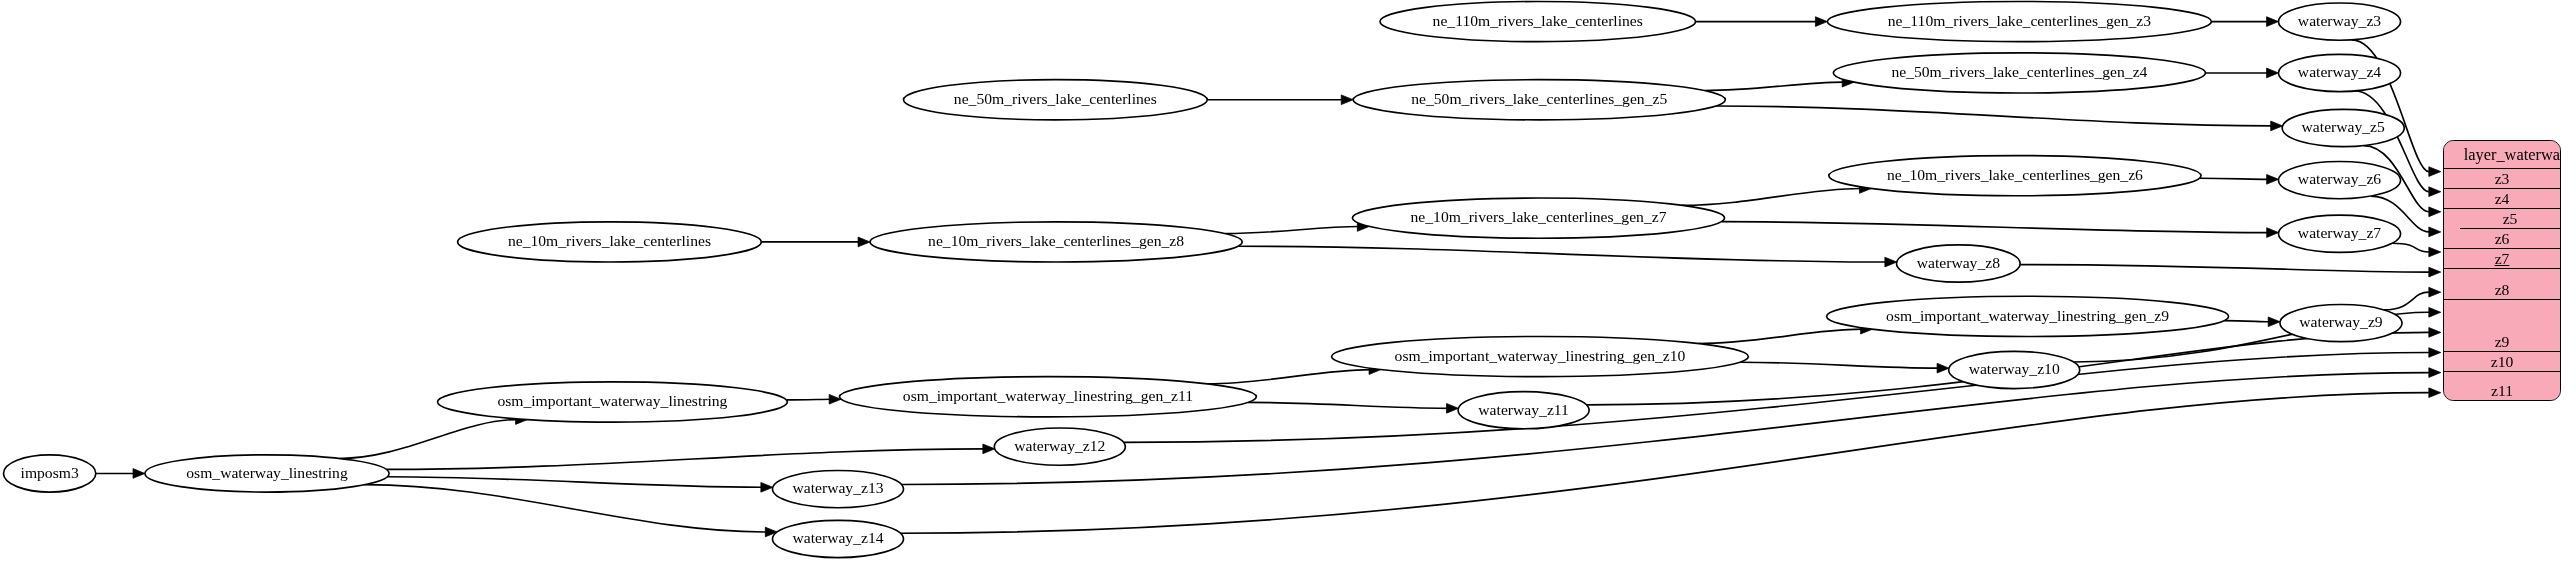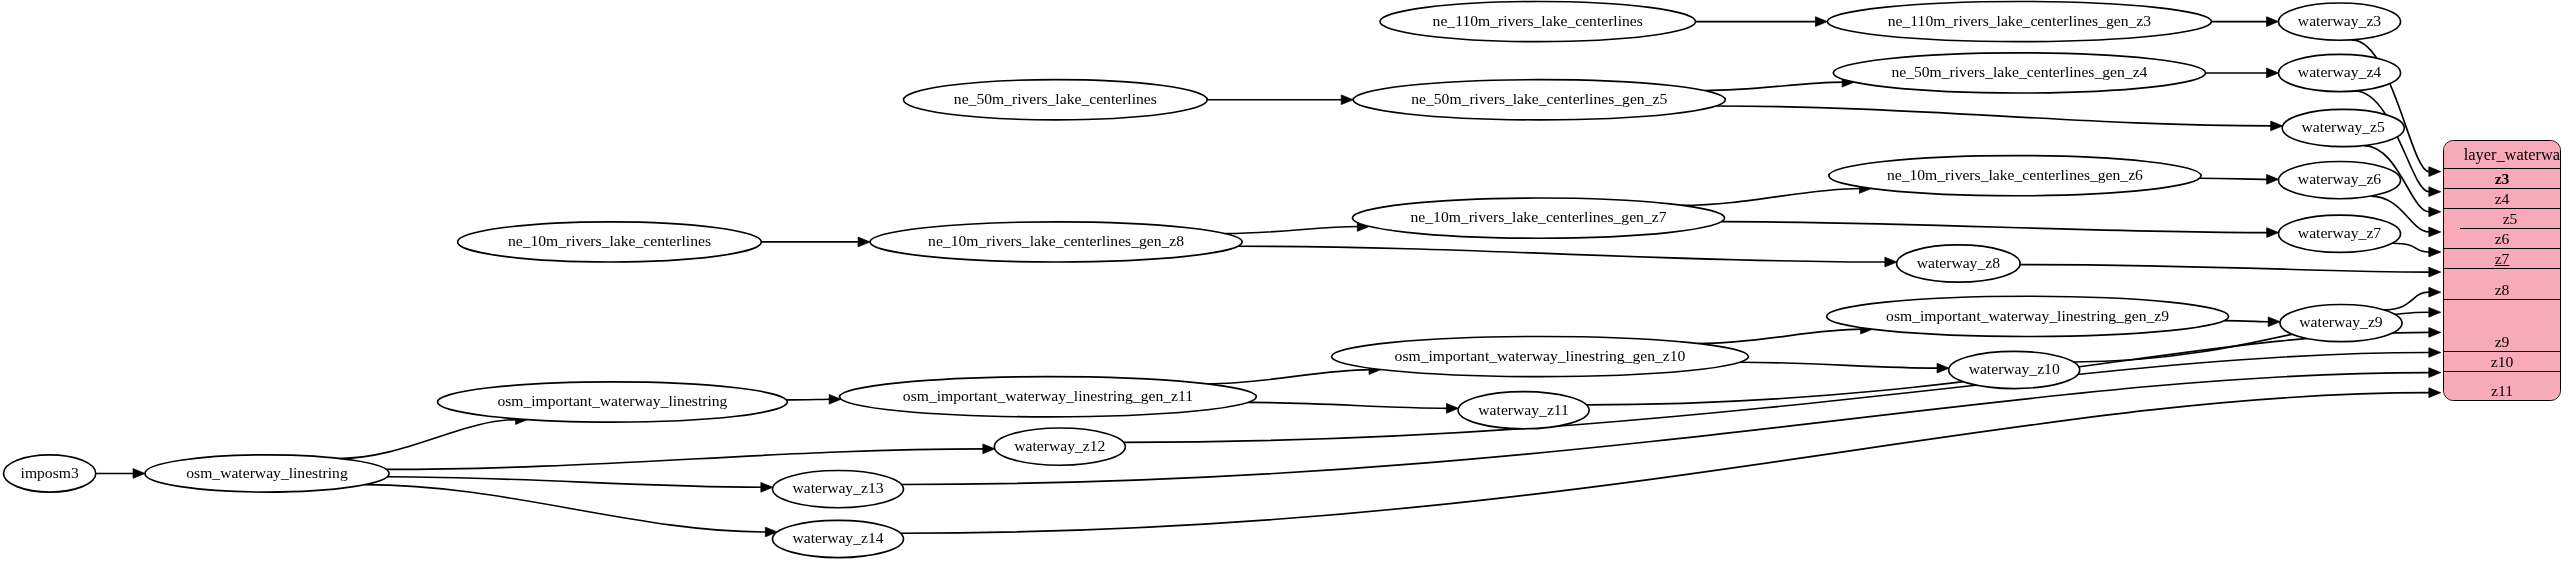--- a/index.html
+++ b/index.html
@@ -253,21 +253,21 @@
         </g>
         <g>
           <ellipse class="node-ellipse" cx="3142" cy="29" rx="82" ry="25"></ellipse>
           <text class="node-label" x="3142" y="30">waterway_z3</text>
         </g>
       </g>
   </svg>
 
   <div class="record-table" id="record-table" style="left: 2443px; top: 140px; width: 118px; height: 261px;">
       <div class="record-row header" style="height: 28px; padding-left: 28px;">layer_waterway</div>
-      <div class="record-row" style="height: 20px; font-weight: bold;">z3</div>
+      <div class="record-row" style="height: 20px;">z3</div>
       <div class="record-row" style="height: 20px;">z4</div>
       <div class="record-row" style="height: 20px; margin-left: 16px;">z5</div>
       <div class="record-row" style="height: 20px;">z6</div>
       <div class="record-row" style="height: 20px; text-decoration: underline;">z7</div>
       <div class="record-row" style="height: 20px; margin-top: 11px;">z8</div>
       <div class="record-row" style="height: 20px; margin-top: 32px;">z9</div>
       <div class="record-row" style="height: 20px;">z10</div>
       <div class="record-row" style="height: 20px; margin-top: 9px;">z11</div>
       <div class="record-row" style="height: 20px;">z12</div>
       <div class="record-row" style="height: 20px; padding-left: 12px;">z13</div>

